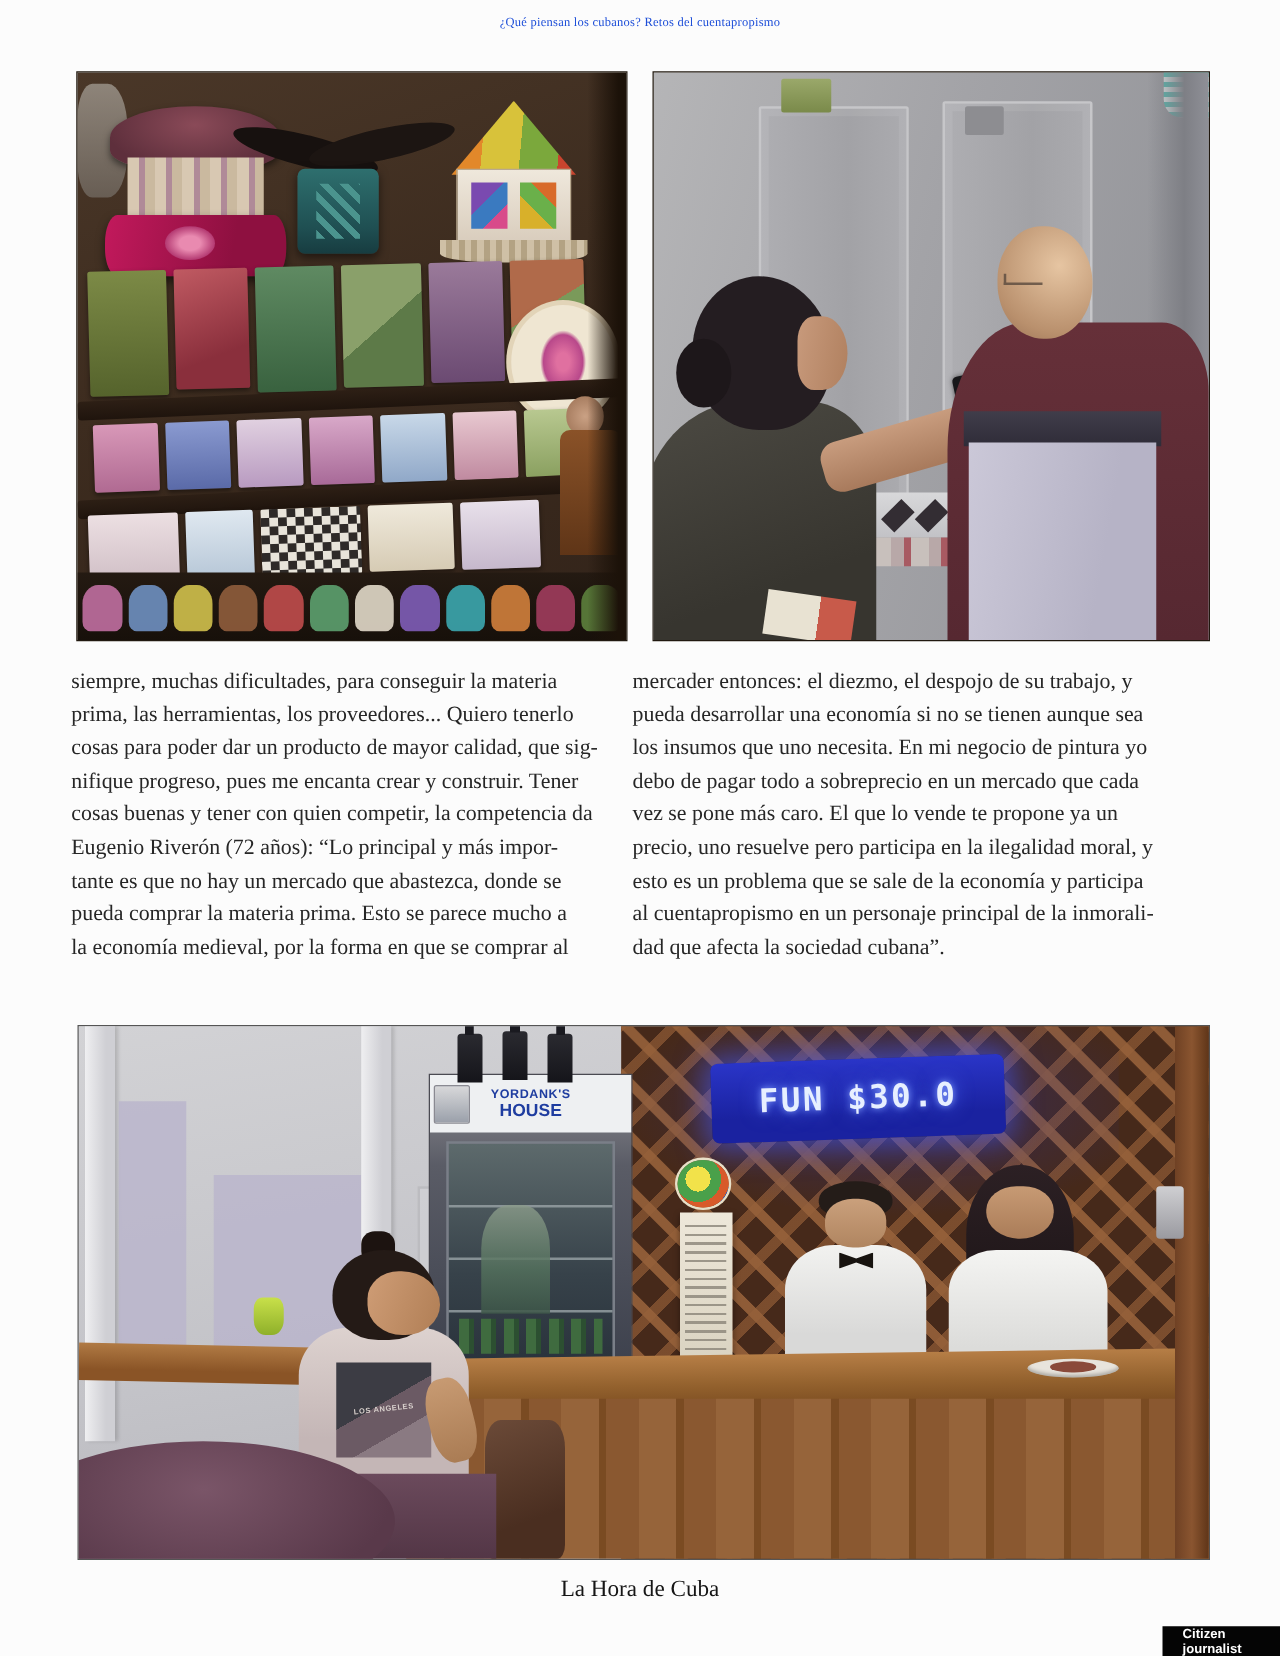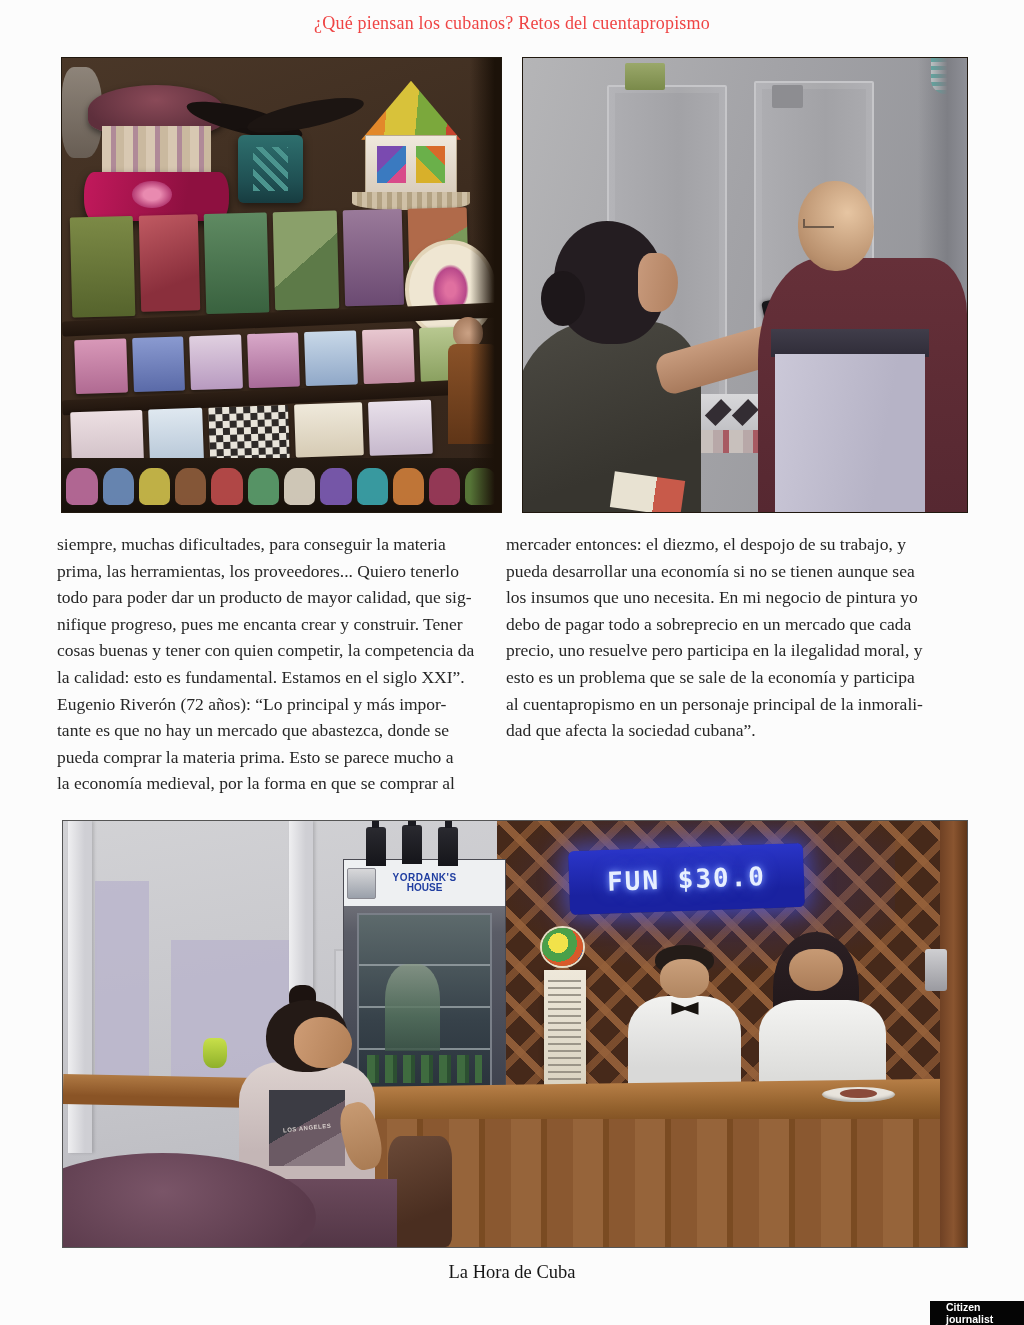--- a/index.html
+++ b/index.html
@@ -4,21 +4,21 @@
 <style>
   * { margin:0; padding:0; box-sizing:border-box; }
   html,body { background:#ffffff; }
   .page {
     position:relative; width:1024px; height:1325px; margin:0 auto;
     background:#fcfcfc; overflow:hidden;
     font-family:"Liberation Serif", serif; color:#1f1f1f;
   }
   .page-title {
     position:absolute; top:13px; left:0; width:100%;
-    text-align:center; font-size:18px; color:#ef4444; letter-spacing:.2px;
+    text-align:center; font-size:10px; color:#1d4ed8; letter-spacing:.2px;
   }
   .photo {
     position:absolute; overflow:hidden; border:1px solid #20180f;
     background:#777;
   }
   .ph { position:absolute; } 
 
   
   #photo-craft { left:61px; top:57px; width:441px; height:456px;
     background:linear-gradient(160deg,#4a3728 0%,#3d2c1f 45%,#33241a 100%); }
@@ -165,21 +165,21 @@
   .lp2 { left:12%; top:28%; width:13%; height:38%; }
   .wall-frame { position:absolute; border:2px solid #bcbcc0; background:rgba(255,255,255,.12); }
   .wf1 { left:30%; top:30%; width:7%; height:26%; }
   .fridge { left:31%; top:9%; width:18%; height:57%;
     background:linear-gradient(#8e8e94,#5a5c66 30%,#3c404c); border:1px solid #4a4a52; }
   .fridge-head { position:absolute; left:0; top:0; width:100%; height:19%;
     background:#eef0f2; display:flex; flex-direction:column; align-items:center;
     justify-content:center; font-family:"Liberation Sans",sans-serif; font-weight:bold;
     color:#1f3da0; line-height:1.05; }
   .fridge-line1 { font-size:10px; letter-spacing:.5px; }
-  .fridge-line2 { font-size:10px;text-align:right; }
+  .fridge-line2 { font-size:14px;text-align:right; }
   .fridge-logo { position:absolute; left:2%; top:3%; width:18%; height:13%;
     background:linear-gradient(#d8d8da,#9aa0aa); border:1px solid #8a8a92; border-radius:2px; }
   .fridge-glass { position:absolute; left:8%; top:22%; width:84%; height:74%;
     background:linear-gradient(#5d6a6c,#37424a 60%,#2a333c);
     border:2px solid #7a7f88; }
   .fridge-shelf { position:absolute; left:0; width:100%; height:2px; background:#9aa4a8; opacity:.8; }
   .fg-person { position:absolute; left:20%; top:28%; width:42%; height:50%;
     background:linear-gradient(#8a9a8a,#53705c 60%,#3d5648); border-radius:40% 40% 0 0; opacity:.85; }
   .green-bottles { position:absolute; left:6%; bottom:4%; width:88%; height:16%;
     background:repeating-linear-gradient(90deg,#3f6b3f 0 8px,#2c4f31 8px 12px,transparent 12px 18px); }
@@ -363,34 +363,34 @@
       <div class="m-band"></div>
       <div class="m-chest"></div>
     </div>
     <div class="ph m-head"></div>
     <div class="ph m-glasses"></div>
   </div>
 
   <div class="col-text" id="col-left">
     <div class="tline">siempre, muchas dificultades, para conseguir la materia</div>
     <div class="tline">prima, las herramientas, los proveedores... Quiero tenerlo</div>
-    <div class="tline">todo para poder dar un producto de mayor calidad, que sig-</div>
+    <div class="tline">cosas para poder dar un producto de mayor calidad, que sig-</div>
     <div class="tline">nifique progreso, pues me encanta crear y construir. Tener</div>
     <div class="tline">cosas buenas y tener con quien competir, la competencia da</div>
-    <div class="tline">la calidad: esto es fundamental. Estamos en el siglo XXI”.</div>
     <div class="tline">Eugenio Riverón (72 años):  “Lo principal y más impor-</div>
     <div class="tline">tante es que no hay un mercado que abastezca, donde se</div>
     <div class="tline">pueda comprar la materia prima. Esto se parece mucho a</div>
     <div class="tline">la economía medieval, por la forma en que se comprar al</div>
   </div>
   <div class="col-text" id="col-right">
     <div class="tline">mercader entonces: el diezmo, el despojo de su trabajo, y</div>
     <div class="tline">pueda desarrollar una economía si no se tienen aunque sea</div>
     <div class="tline">los insumos que uno necesita. En mi negocio de pintura yo</div>
     <div class="tline">debo de pagar todo a sobreprecio en un mercado que cada</div>
+    <div class="tline">vez se pone más caro. El que lo vende te propone ya un</div>
     <div class="tline">precio, uno resuelve pero participa en la ilegalidad moral, y</div>
     <div class="tline">esto es un problema que se sale de la economía y participa</div>
     <div class="tline">al cuentapropismo en un personaje principal de la inmorali-</div>
     <div class="tline">dad que afecta la sociedad cubana”.</div>
   </div>
 
   <div class="photo" id="photo-bar">
     <div class="ph bar-wall"></div>
     <div class="ph pillar pillar1"></div>
     <div class="ph lav-panel lp1"></div>

